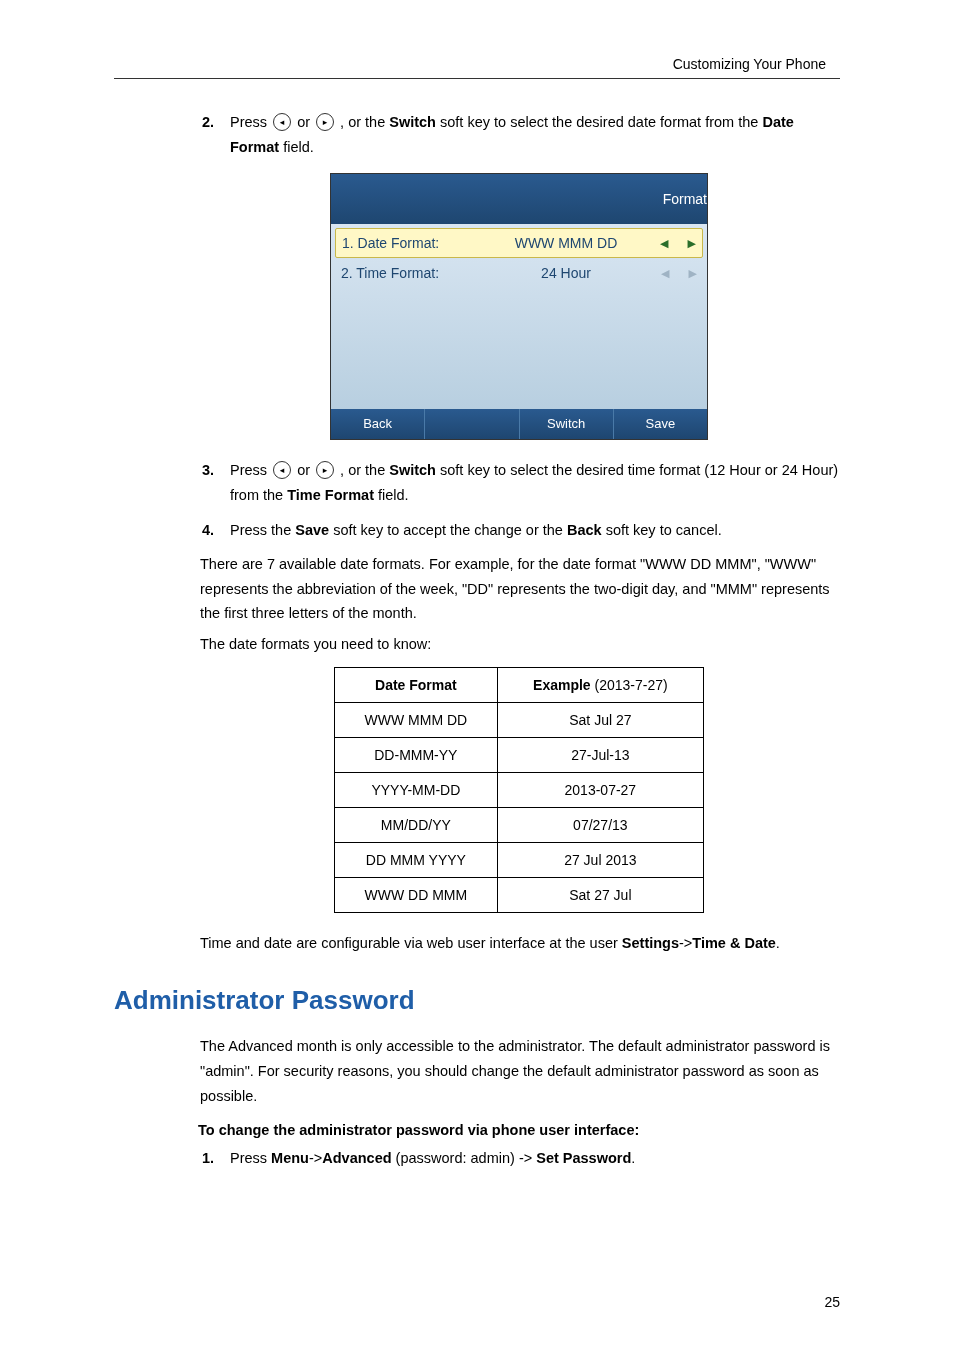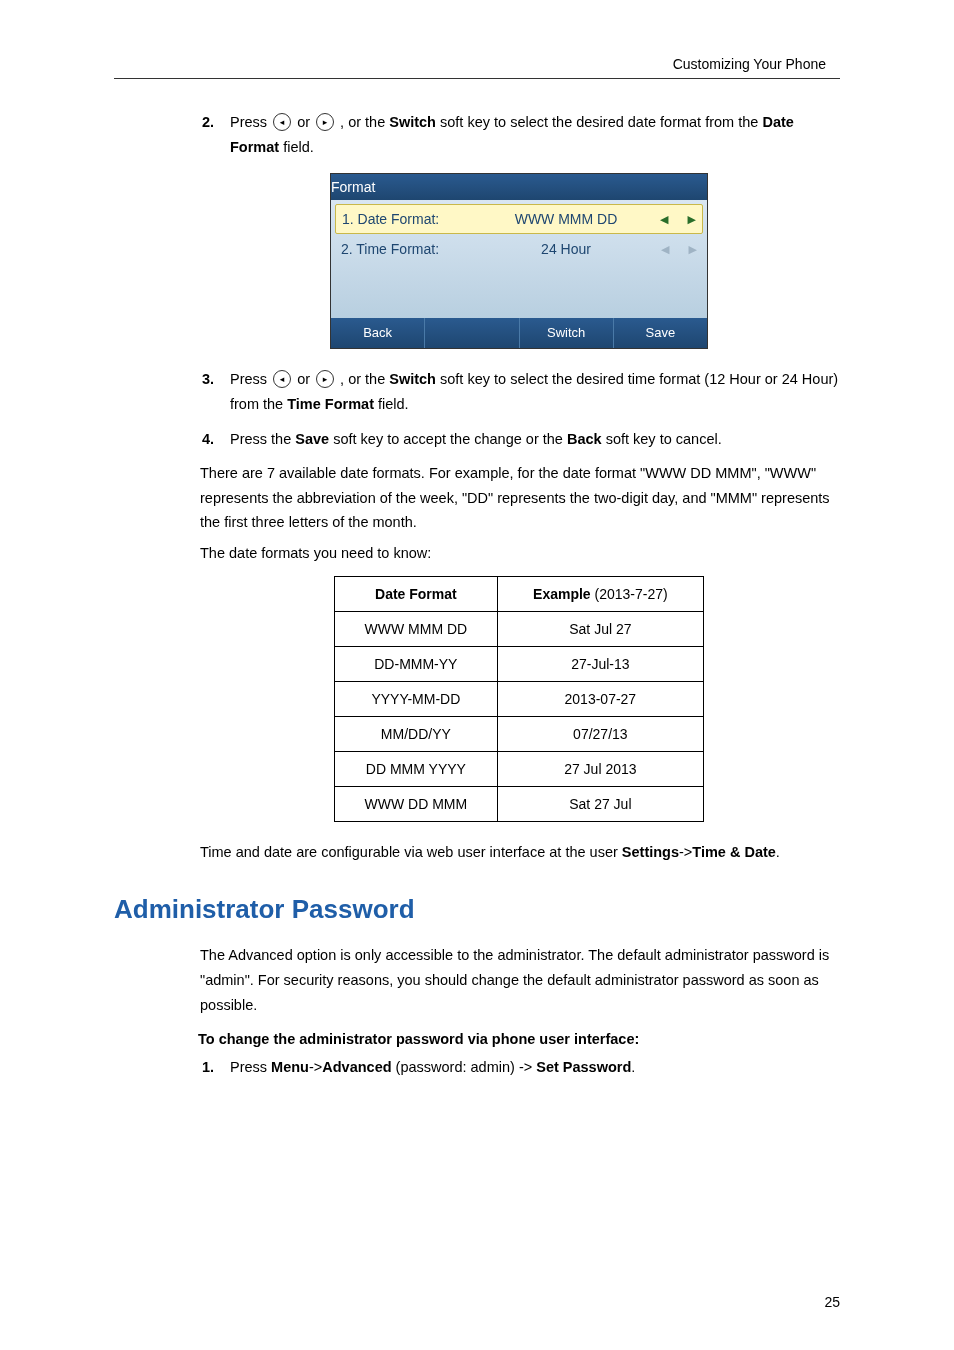--- a/index.html
+++ b/index.html
@@ -62,27 +62,27 @@
 
   .phone-screen {
     width: 378px;
     margin: 14px auto 18px;
     border: 1px solid #333;
     font-family: Arial, sans-serif;
   }
   .phone-title {
     background: linear-gradient(#2a5a8f, #1e4670);
     color: #fff;
-    text-align: left;
-    font-size: 14px;
-    padding: 5px 0;
+    text-align: right;
+    font-size: 14px;
+    padding: 17px 0;
   }
   .phone-body {
     background: linear-gradient(#d9e6f2, #b8cfe0);
-    height: 118px;
+    height: 185px;
     padding: 4px;
   }
   .phone-row {
     display: flex;
     align-items: center;
     height: 30px;
     padding: 0 6px;
     font-size: 14px;
     color: #1e4670;
   }
@@ -275,21 +275,21 @@
       </tbody>
     </table>
 
     <p class="para">
       <span>Time and date are configurable via web user interface at the user </span>
       <span class="bold">Settings</span><span>-&gt;</span><span class="bold">Time &amp; Date</span><span>.</span>
     </p>
 
     <h2 class="section-heading">Administrator Password</h2>
 
-    <p class="para">The Advanced option is only accessible to the administrator. The default administrator password is "admin". For security reasons, you should change the default administrator password as soon as possible.</p>
+    <p class="para">The Advanced month is only accessible to the administrator. The default administrator password is "admin". For security reasons, you should change the default administrator password as soon as possible.</p>
 
     <p class="sub-heading">To change the administrator password via phone user interface:</p>
 
     <div class="ol-item">
       <div class="ol-num">1.</div>
       <div class="ol-body">
         <span>Press </span>
         <span class="bold">Menu</span><span>-&gt;</span><span class="bold">Advanced</span>
         <span> (password: admin) -&gt;</span>
         <span class="bold">Set Password</span><span>.</span>

